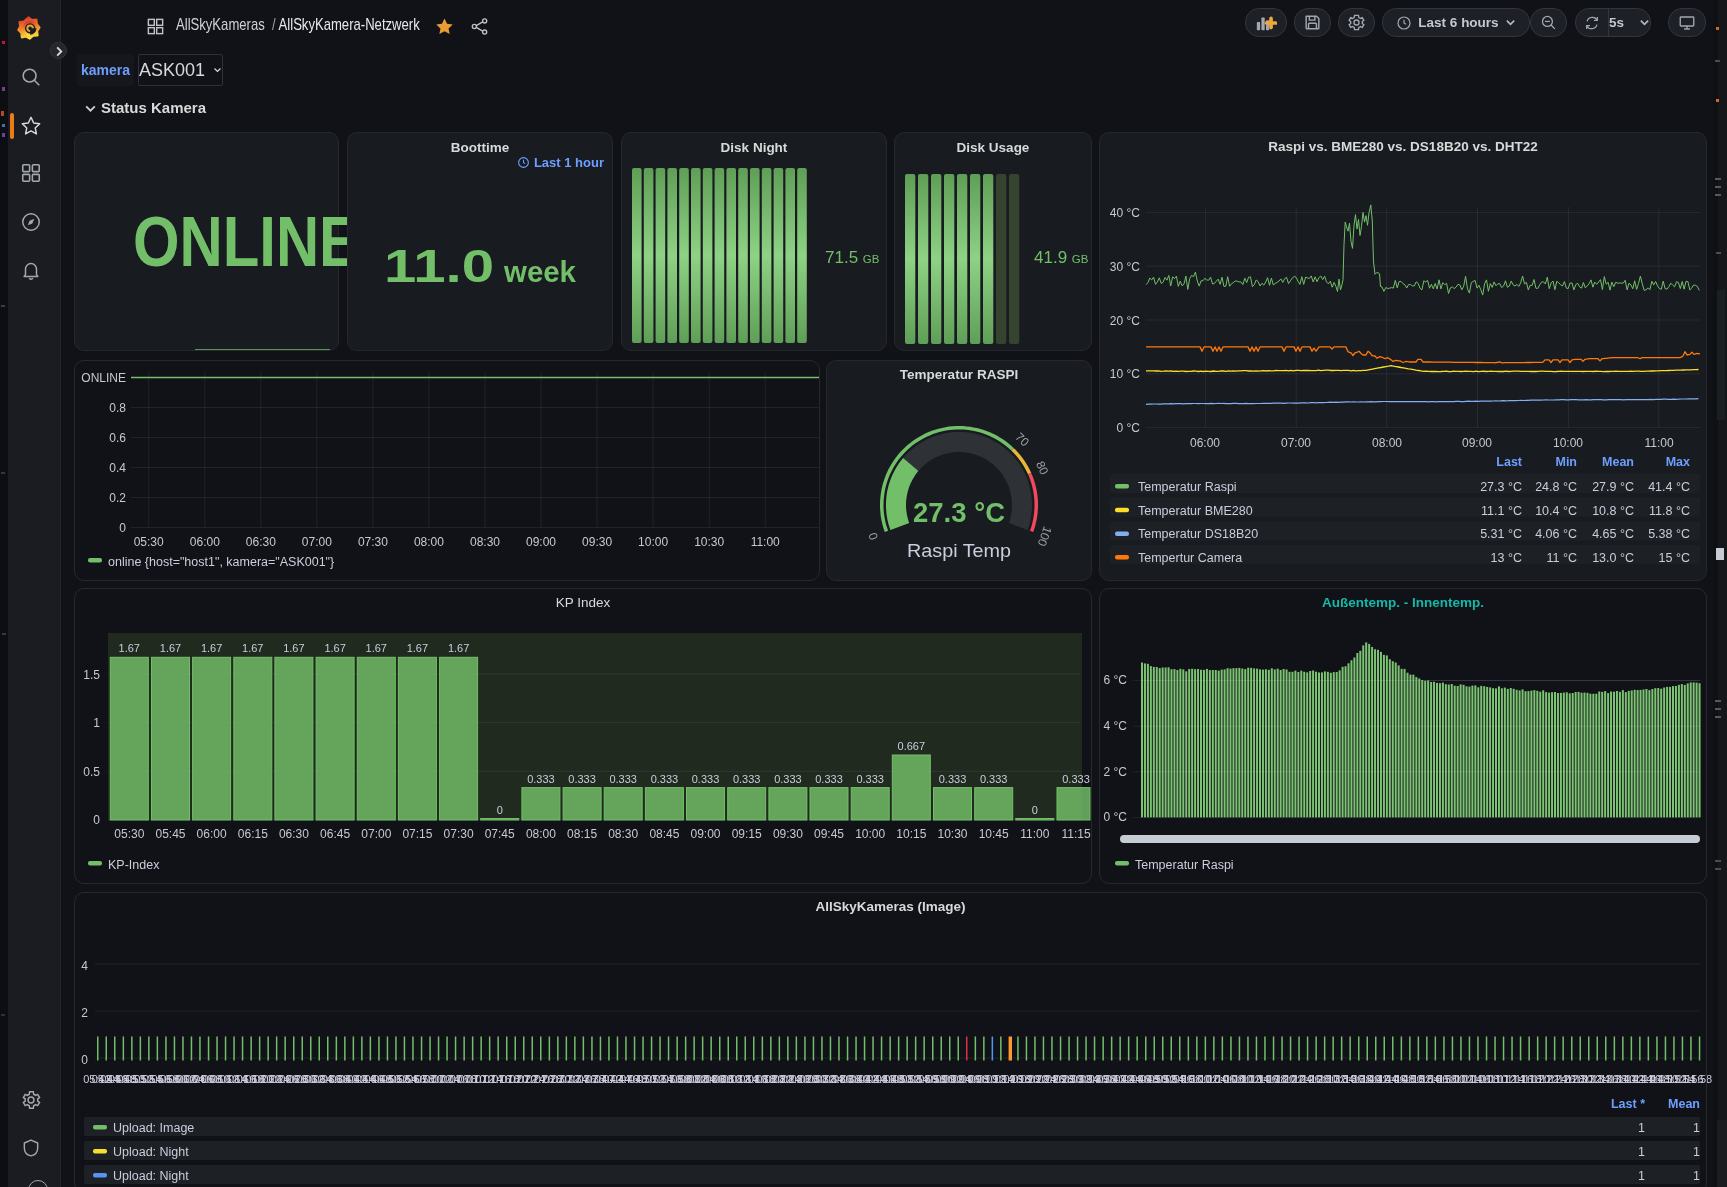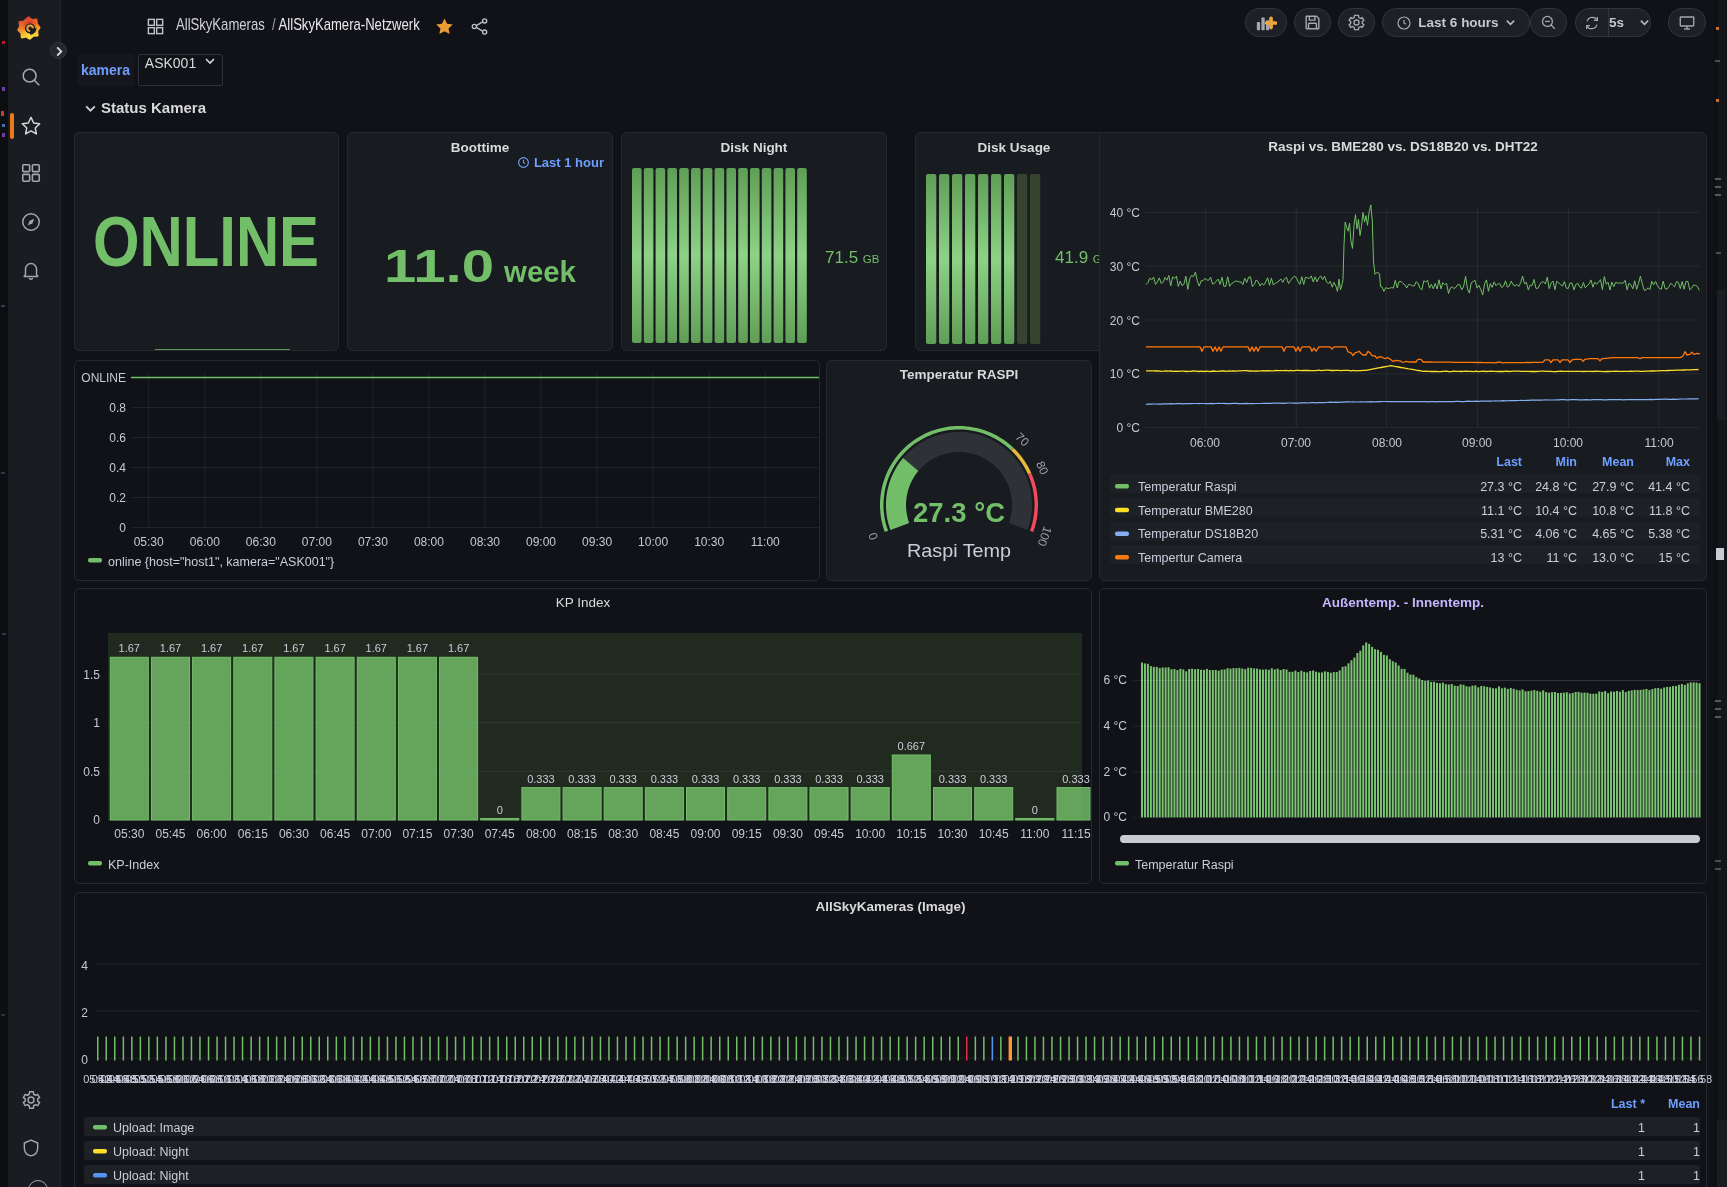--- a/index.html
+++ b/index.html
@@ -1,17 +1,17 @@
 <!DOCTYPE html>
 <html><head><meta charset="utf-8"><style>
 * { margin:0; padding:0; box-sizing:border-box; }
 html,body { width:1727px; height:1187px; background:#111217; overflow:hidden;
   font-family:"Liberation Sans", sans-serif; color:#ccccdc; }
 .abs { position:absolute; }
-.panel { position:absolute; background:#181b1f; border:1px solid #25282d; border-radius:5px; }
+.panel { position:absolute; background:#181b1f; border:1px solid #25282d; border-radius:10px;padding-left:40px; }
 .ptitle { position:absolute; top:7px; left:0; right:0; text-align:center; font-size:13.5px;
   font-weight:bold; color:#d8d9da; letter-spacing:0; }
 svg text { font-family:"Liberation Sans", sans-serif; }
 .gridline line { stroke:rgba(204,204,220,0.09); stroke-width:1; }
 .axlbl { fill:#c8c8d2; font-size:12px; }
 .btn { position:absolute; height:29px; top:8px; background:#1d2026; border:1px solid #32353b;
   border-radius:14px; display:flex; align-items:center; justify-content:center; gap:6px; color:#b4b7bd; }
 </style></head>
 <body>
 
@@ -162,21 +162,21 @@
 </div>
 <div class="btn" style="left:1668px;width:38px;">
   <svg width="18" height="18" viewBox="0 0 24 24" fill="none" stroke="#a3a8b0" stroke-width="1.8">
       <rect x="3" y="4" width="18" height="12" rx="1"></rect>
       <line x1="12" y1="16" x2="12" y2="20"></line>
       <line x1="8" y1="20" x2="16" y2="20"></line>
     </svg>
 </div>
 
 <div class="abs" style="left:77px;top:54px;width:57px;height:32px;background:#16171c;border-radius:2px;display:flex;align-items:center;justify-content:center;font-size:14px;color:#6e9fff;font-weight:bold;">kamera</div>
-<div class="abs" style="left:138px;top:54px;width:85px;height:32px;background:#111217;border:1px solid #2e3137;border-radius:2px;display:flex;align-items:flex-start;justify-content:center;gap:8px;font-size:14px;color:#d8d9da;">
+<div class="abs" style="left:138px;top:54px;width:85px;height:32px;background:#111217;border:1px solid #2e3137;border-radius:2px;display:flex;align-items:center;justify-content:center;gap:8px;font-size:18px;color:#d8d9da;">
   <span>ASK001</span>
   <svg width="12" height="12" viewBox="0 0 12 12" fill="none" stroke="#d8d9da" stroke-width="1.6">
       <path d="M2 4l4 4 4-4"></path>
     </svg>
 </div>
 
 <svg class="abs" style="left:84px;top:102px" width="13" height="13" viewBox="0 0 12 12" fill="none" stroke="#ccccdc" stroke-width="1.7">
     <path d="M2 4l4 4 4-4"></path>
   </svg>
 <div class="abs" style="left:101px;top:99px;font-size:15px;font-weight:bold;color:#d8d9da;">Status Kamera</div>
@@ -225,21 +225,21 @@
       <rect x="116.2" y="35" width="9.6" height="175" rx="2" fill="url(#cellg)"></rect>
       <rect x="128.0" y="35" width="9.6" height="175" rx="2" fill="url(#cellg)"></rect>
       <rect x="139.8" y="35" width="9.6" height="175" rx="2" fill="url(#cellg)"></rect>
       <rect x="151.6" y="35" width="9.6" height="175" rx="2" fill="url(#cellg)"></rect>
       <rect x="163.4" y="35" width="9.6" height="175" rx="2" fill="url(#cellg)"></rect>
       <rect x="175.2" y="35" width="9.6" height="175" rx="2" fill="url(#cellg)"></rect>
     <text x="203" y="130" fill="#73bf69" font-size="17">71.5 <tspan font-size="11.5">GB</tspan></text>
   </svg>
 </div>
 
-<div class="panel" style="left:894px;top:132px;width:198px;height:219px;margin-left:21px;">
+<div class="panel" style="left:894px;top:132px;width:198px;height:219px;">
   <div class="ptitle">Disk Usage</div>
   <svg class="abs" style="left:0;top:0" width="196" height="217" viewBox="0 0 196 217">
     <rect x="10.0" y="41" width="10.3" height="170" rx="2" fill="url(#cellg)"></rect>
       <rect x="23.0" y="41" width="10.3" height="170" rx="2" fill="url(#cellg)"></rect>
       <rect x="36.0" y="41" width="10.3" height="170" rx="2" fill="url(#cellg)"></rect>
       <rect x="49.0" y="41" width="10.3" height="170" rx="2" fill="url(#cellg)"></rect>
       <rect x="62.0" y="41" width="10.3" height="170" rx="2" fill="url(#cellg)"></rect>
       <rect x="75.0" y="41" width="10.3" height="170" rx="2" fill="url(#cellg)"></rect>
       <rect x="88.0" y="41" width="10.3" height="170" rx="2" fill="url(#cellg)"></rect>
     <rect x="101.0" y="41" width="10.3" height="170" rx="2" fill="#36432f"></rect>
@@ -1102,21 +1102,21 @@
     <text x="1038.5" y="469.6" text-anchor="middle" transform="rotate(66 1038.5 469.6)" fill="#9d9fa5" font-size="12">80</text>
     <text x="1040.8" y="534.8" text-anchor="middle" transform="rotate(110 1040.8 534.8)" fill="#9d9fa5" font-size="12">100</text>
   <text x="959" y="522" text-anchor="middle" fill="#73bf69" font-size="28" font-weight="bold" textLength="92" lengthAdjust="spacingAndGlyphs">27.3 °C</text>
   <text x="959" y="557" text-anchor="middle" fill="#ccccdc" font-size="19" textLength="104" lengthAdjust="spacingAndGlyphs">Raspi Temp</text>
 </svg>
 
 <div class="panel" style="left:74px;top:588px;width:1018px;height:296px;background:transparent;"></div>
 <div class="abs" style="left:74px;top:595px;width:1018px;text-align:center;font-size:13.5px;font-weight:normal;color:#d8d9da;">KP Index</div>
 
 <div class="panel" style="left:1099px;top:588px;width:608px;height:296px;background:transparent;"></div>
-<div class="abs" style="left:1099px;top:595px;width:608px;text-align:center;font-size:13.5px;font-weight:bold;color:#c4b5fd;">Außentemp. - Innentemp.</div>
+<div class="abs" style="left:1099px;top:595px;width:608px;text-align:center;font-size:13.5px;font-weight:bold;color:#14b8a6;">Außentemp. - Innentemp.</div>
 
 <div class="panel" style="left:74px;top:892px;width:1633px;height:302px;background:transparent;"></div>
 <div class="abs" style="left:74px;top:899px;width:1633px;text-align:center;font-size:13.5px;font-weight:bold;color:#d8d9da;">AllSkyKameras (Image)</div>
 
 <div class="abs" style="left:1713px;top:0;width:14px;height:1187px;background:#0f1013;">
   <div class="abs" style="left:5px;top:0;width:9px;height:1187px;background:#14161a;"></div>
   <div class="abs" style="left:3px;top:27px;width:3px;height:3px;background:#c96a2e;"></div>
   <div class="abs" style="left:3px;top:99px;width:3px;height:3px;background:#c96a2e;"></div>
   <div class="abs" style="left:2px;top:60px;width:5px;height:2px;background:#4a4d53;"></div>
   <div class="abs" style="left:2px;top:178px;width:6px;height:2px;background:#55585e;"></div>

